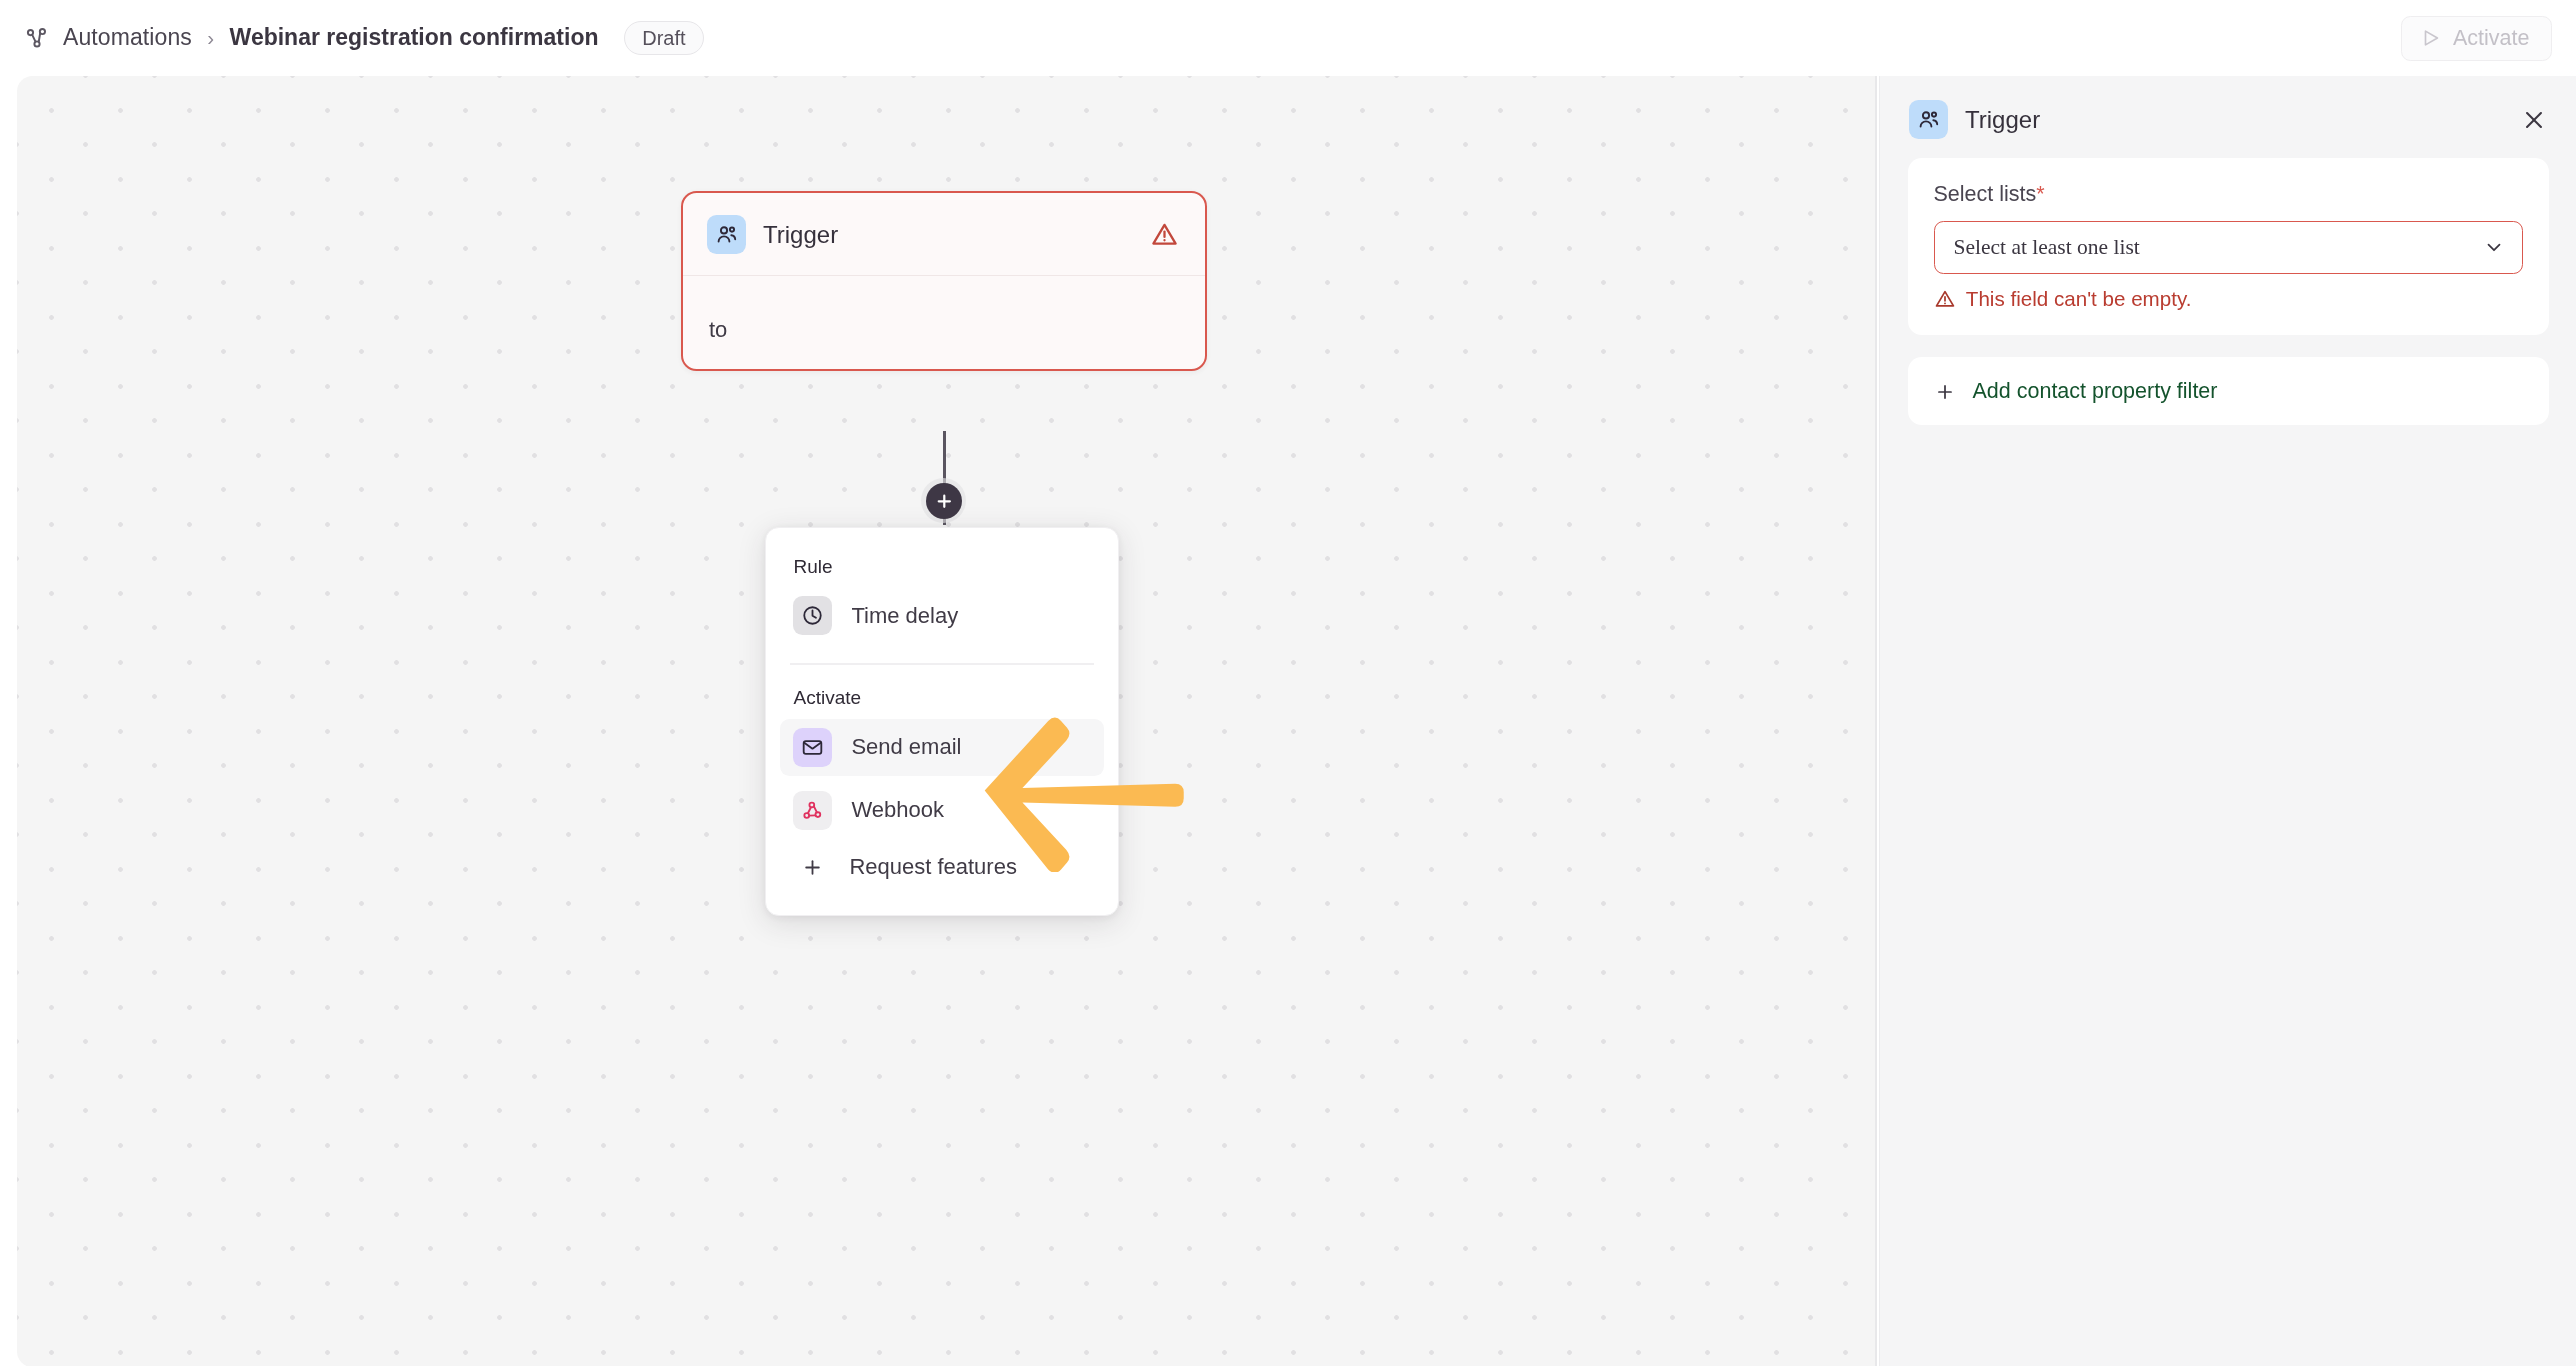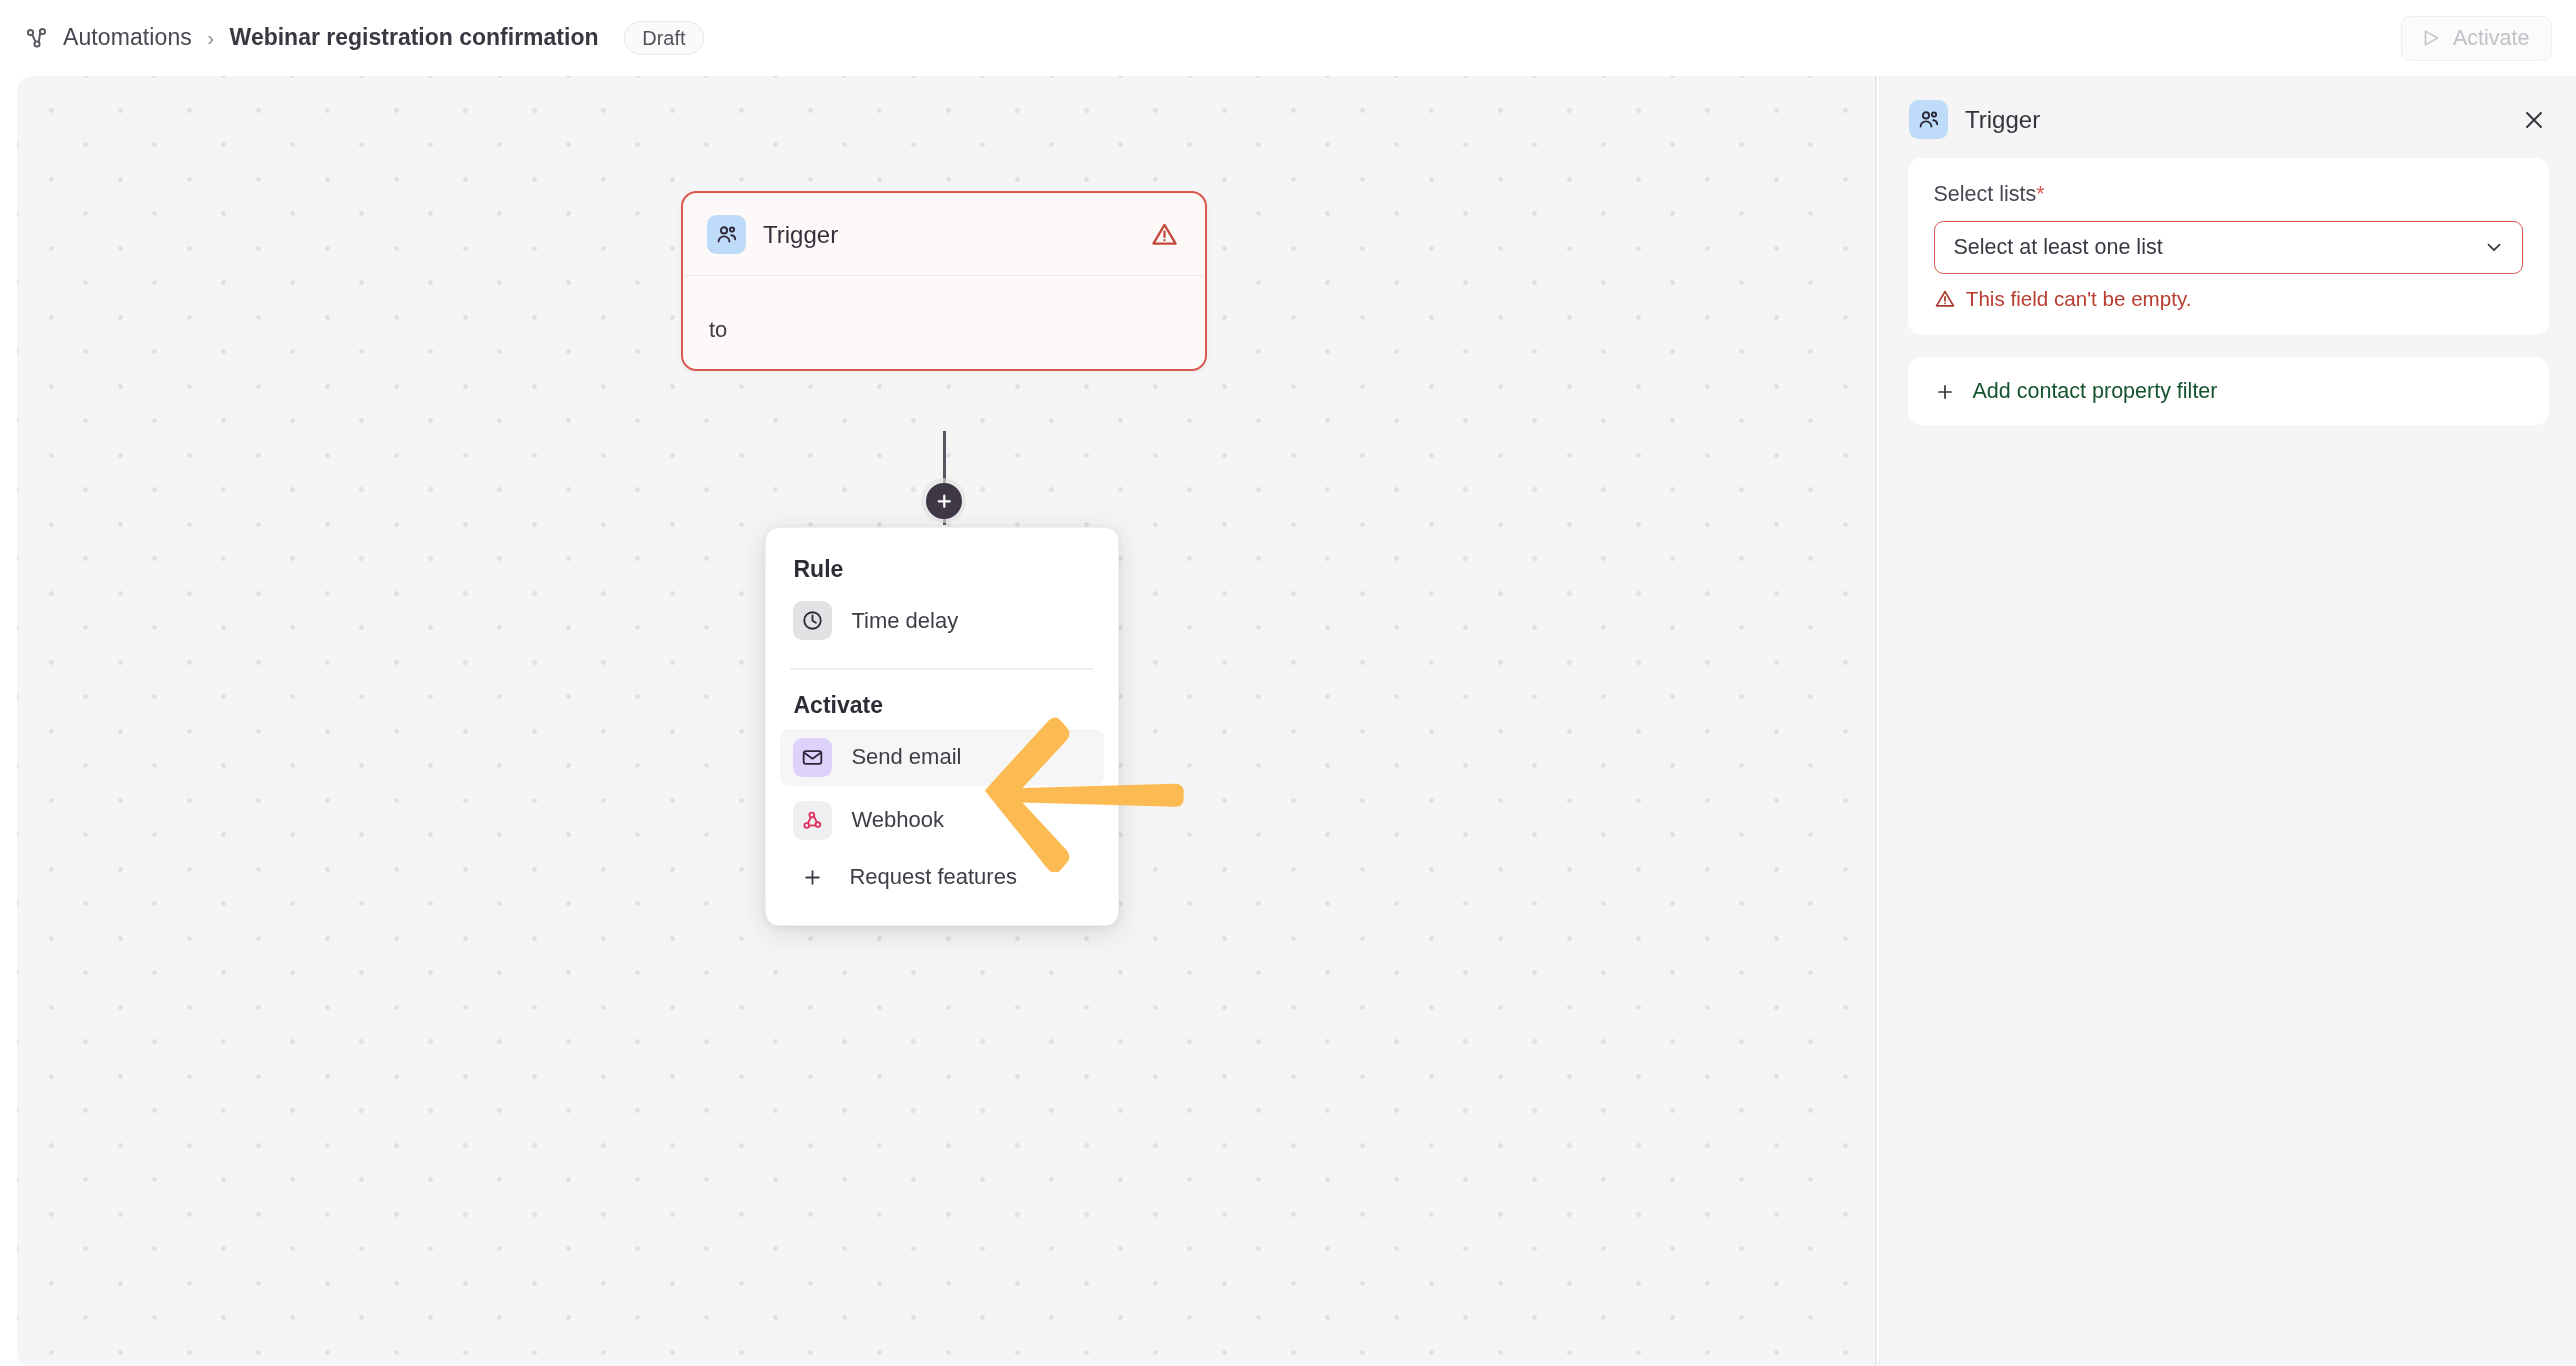--- a/index.html
+++ b/index.html
@@ -111,21 +111,21 @@
   
   .menu {
     position: absolute; left: 765px; top: 527px; width: 354px;
     background: #ffffff; border-radius: 13.7px;
     border: 0.9px solid #f0eff1;
     box-shadow: 0 6.9px 29px rgba(44,38,50,.13), 0 1.7px 6.9px rgba(44,38,50,.06);
     padding: 19px 0 19px 0;
     z-index: 3;
   }
   .menu-section-label {
-    font-size: 23px; color: #2f2a35; font-weight: bold;
+    font-size: 19px; color: #2f2a35; font-weight: normal;
     padding: 8.6px 27.5px 3.4px 27.5px;
   }
   .menu-item {
     display: flex; align-items: center; gap: 19px;
     margin: 6.9px 13.7px; padding: 8.6px 13.7px;
     border-radius: 9.4px; cursor: pointer;
   }
   .menu-item.active { background: #f6f6f7; }
   .menu-item-label { font-size: 22px; color: #403b46; }
   .menu-divider { height: 1.7px; background: #f0eff1; margin: 19px 24px 13.7px; }
@@ -158,21 +158,21 @@
   .panel-card.tight { padding: 22px 26px 20.6px; }
   .field-label { font-size: 21.5px; color: #4a4550; margin-bottom: 13.7px; }
   .req-star { color: #d9584e; }
   .select {
     position: relative; width: 100%; height: 53px;
     border: 1.5px solid #e1e0e4; border-radius: 9.4px;
     background: #ffffff;
     display: flex; align-items: center; padding: 0 46px 0 19px;
     font-size: 21.5px; color: #3b3641; cursor: pointer;
   }
-  .select.error { border-color: #d9584e; }
+  .select.error { border-color: #d9584e; font-family: Liberation Serif, serif; }
   .select .chev { position: absolute; right: 17px; top: 50%; transform: translateY(-50%); display: flex; }
   .err-row { display: flex; align-items: center; gap: 10.3px; margin-top: 13.7px; }
   .err-text { font-size: 20.6px; color: #b93c30; }
   .add-filter {
     display: flex; align-items: center; gap: 17px;
     font-size: 21.5px; color: #14532d; cursor: pointer;
   }
 </style>
 </head>
 <body>

